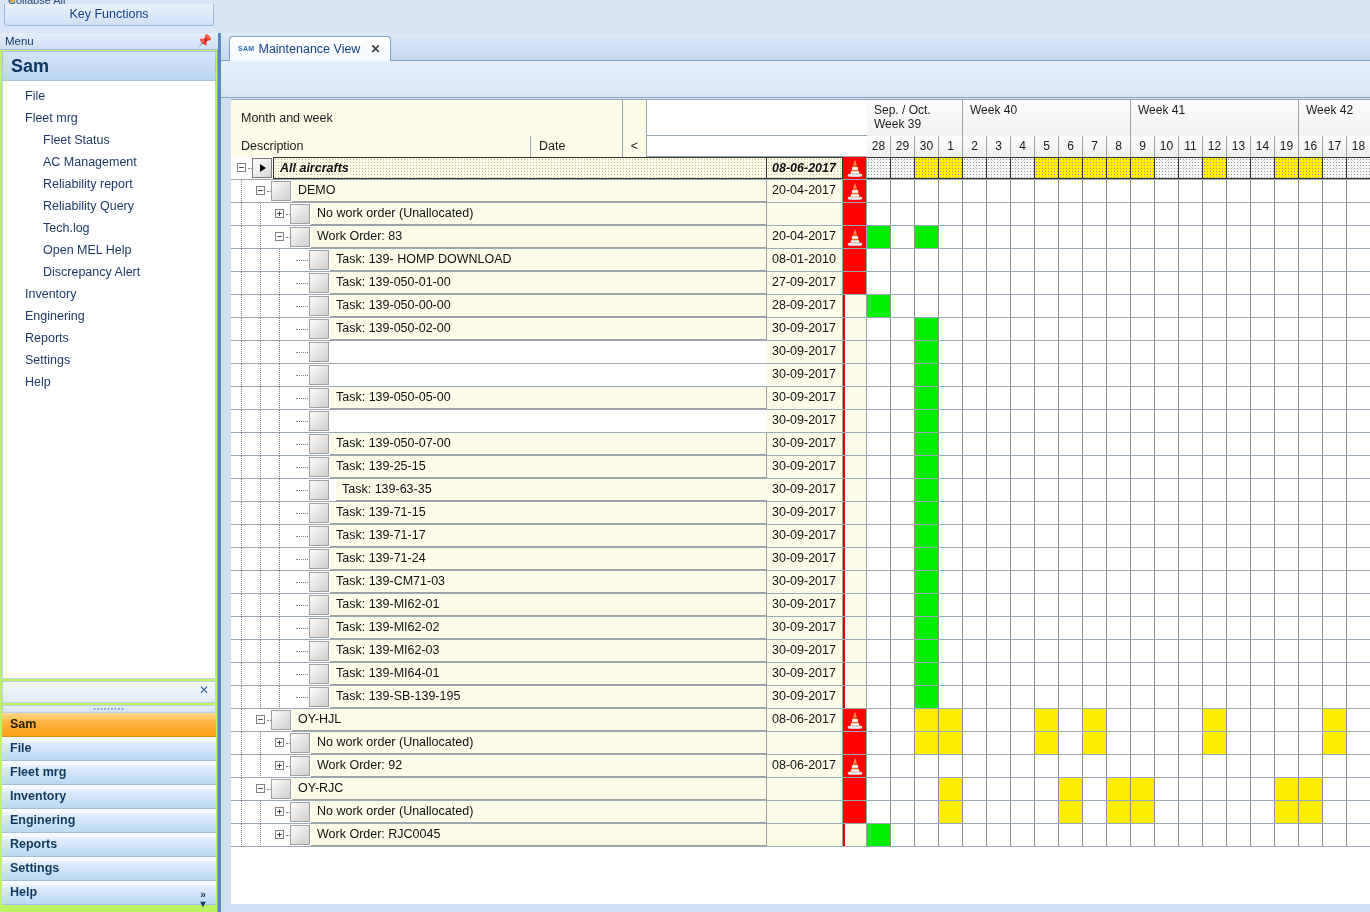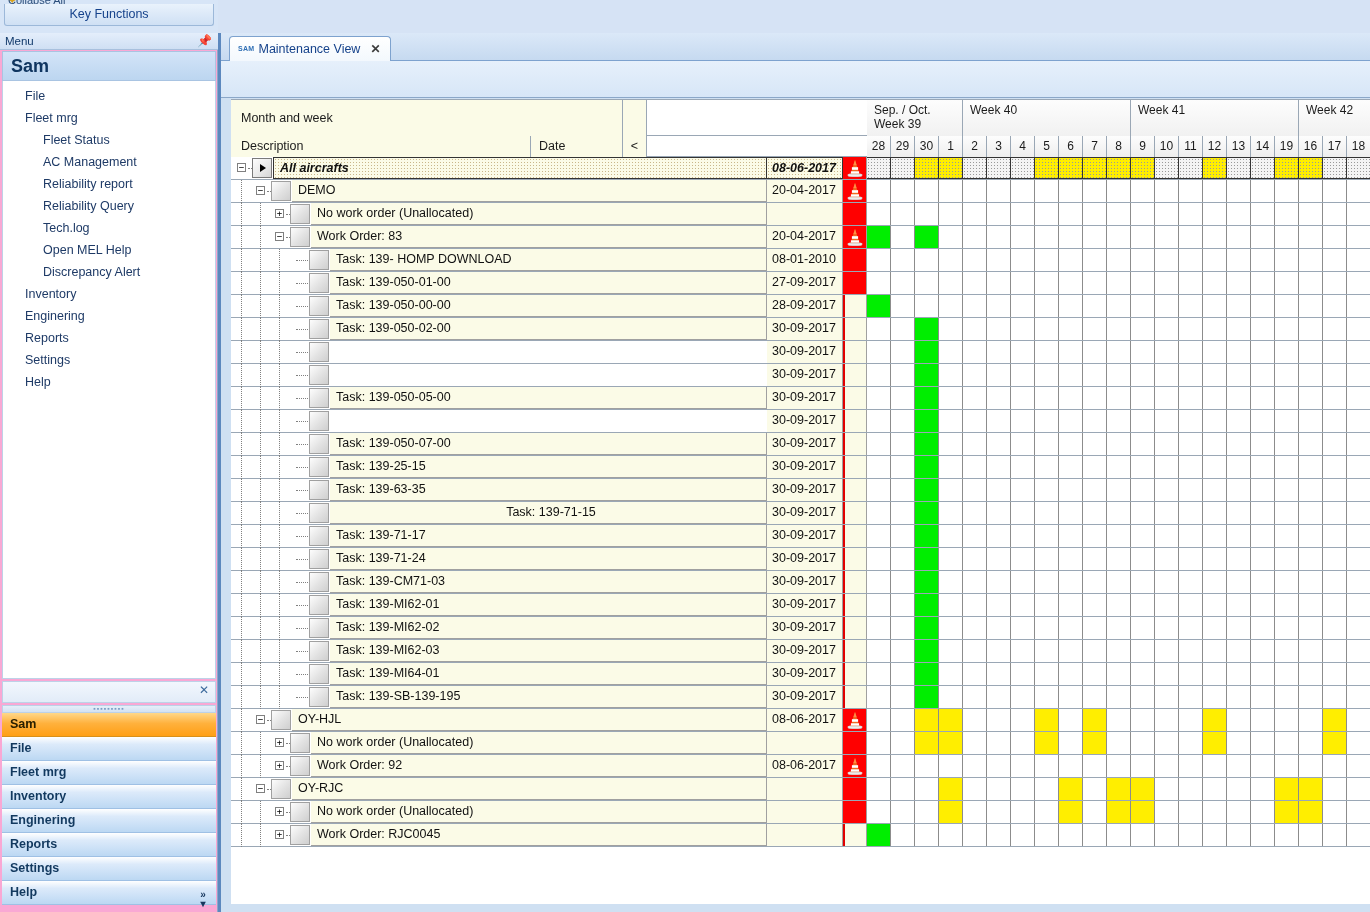--- a/index.html
+++ b/index.html
@@ -28,21 +28,21 @@
     position:absolute; left:4px; top:4px; width:210px; height:22px;
     background:linear-gradient(180deg,#e9f2fc 0%, #cfe0f4 100%);
     border:1px solid #9cb8d9; border-top:none;
     border-radius:0 0 3px 3px;
     text-align:center; line-height:21px; color:#15428b; font-size:12.5px;
   }
 
   
   #menu-panel{
     position:absolute; left:0; top:33px; width:218px; height:879px;
-    background:#f9a8d4; border-right:1px solid #8ba7c8;
+    background:#bef264; border-right:1px solid #8ba7c8;
   }
   #menu-titlebar{
     position:absolute; left:0; top:0; width:218px; height:17px;
     background:linear-gradient(180deg,#e4eefb 0%, #cfdff3 100%);
     border-bottom:1px solid #a8c0dd;
     color:#123a6b; font-size:11.5px; line-height:16px;
   }
   #menu-titlebar .t{ position:absolute; left:5px; top:0; }
   #menu-titlebar .pin{ position:absolute; right:6px; top:0; font-size:12px; }
 
@@ -853,21 +853,21 @@
             <div class="cell" style="left: 1068px;"></div>
             <div class="cell" style="left: 1092px;"></div>
             <div class="cell" style="left: 1116px;"></div>
           </div>
           <div class="row" style="top: 379px;">
             <div class="treeline" style="left: 10px;"></div>
             <div class="treeline" style="left: 29px;"></div>
             <div class="treeline" style="left: 48px;"></div>
             <div class="dash" style="left: 65px; width: 12px;"></div>
             <div class="handle" style="left: 78px;"></div>
-            <div class="desc" style="left: 99px; width: 437px;">Task: 139-63-35</div>
+            <div class="desc" style="left: 105px; width: 437px;">Task: 139-63-35</div>
             <div class="date">30-09-2017</div>
             <div class="lt" style="background: rgb(251, 251, 231);">
               <div class="redline" style="left: 0px;"></div>
             </div>
             <div class="cell" style="left: 636px;"></div>
             <div class="cell" style="left: 660px;"></div>
             <div class="cell g" style="left: 684px;"></div>
             <div class="cell" style="left: 708px;"></div>
             <div class="cell" style="left: 732px;"></div>
             <div class="cell" style="left: 756px;"></div>
@@ -886,21 +886,21 @@
             <div class="cell" style="left: 1068px;"></div>
             <div class="cell" style="left: 1092px;"></div>
             <div class="cell" style="left: 1116px;"></div>
           </div>
           <div class="row" style="top: 402px;">
             <div class="treeline" style="left: 10px;"></div>
             <div class="treeline" style="left: 29px;"></div>
             <div class="treeline" style="left: 48px;"></div>
             <div class="dash" style="left: 65px; width: 12px;"></div>
             <div class="handle" style="left: 78px;"></div>
-            <div class="desc" style="left: 99px; width: 437px; text-align: center;">Task: 139-71-15</div>
+            <div class="desc" style="left: 99px; width: 437px;">Task: 139-71-15</div>
             <div class="date">30-09-2017</div>
             <div class="lt" style="background: rgb(251, 251, 231);">
               <div class="redline" style="left: 0px;"></div>
             </div>
             <div class="cell" style="left: 636px;"></div>
             <div class="cell" style="left: 660px;"></div>
             <div class="cell g" style="left: 684px;"></div>
             <div class="cell" style="left: 708px;"></div>
             <div class="cell" style="left: 732px;"></div>
             <div class="cell" style="left: 756px;"></div>

